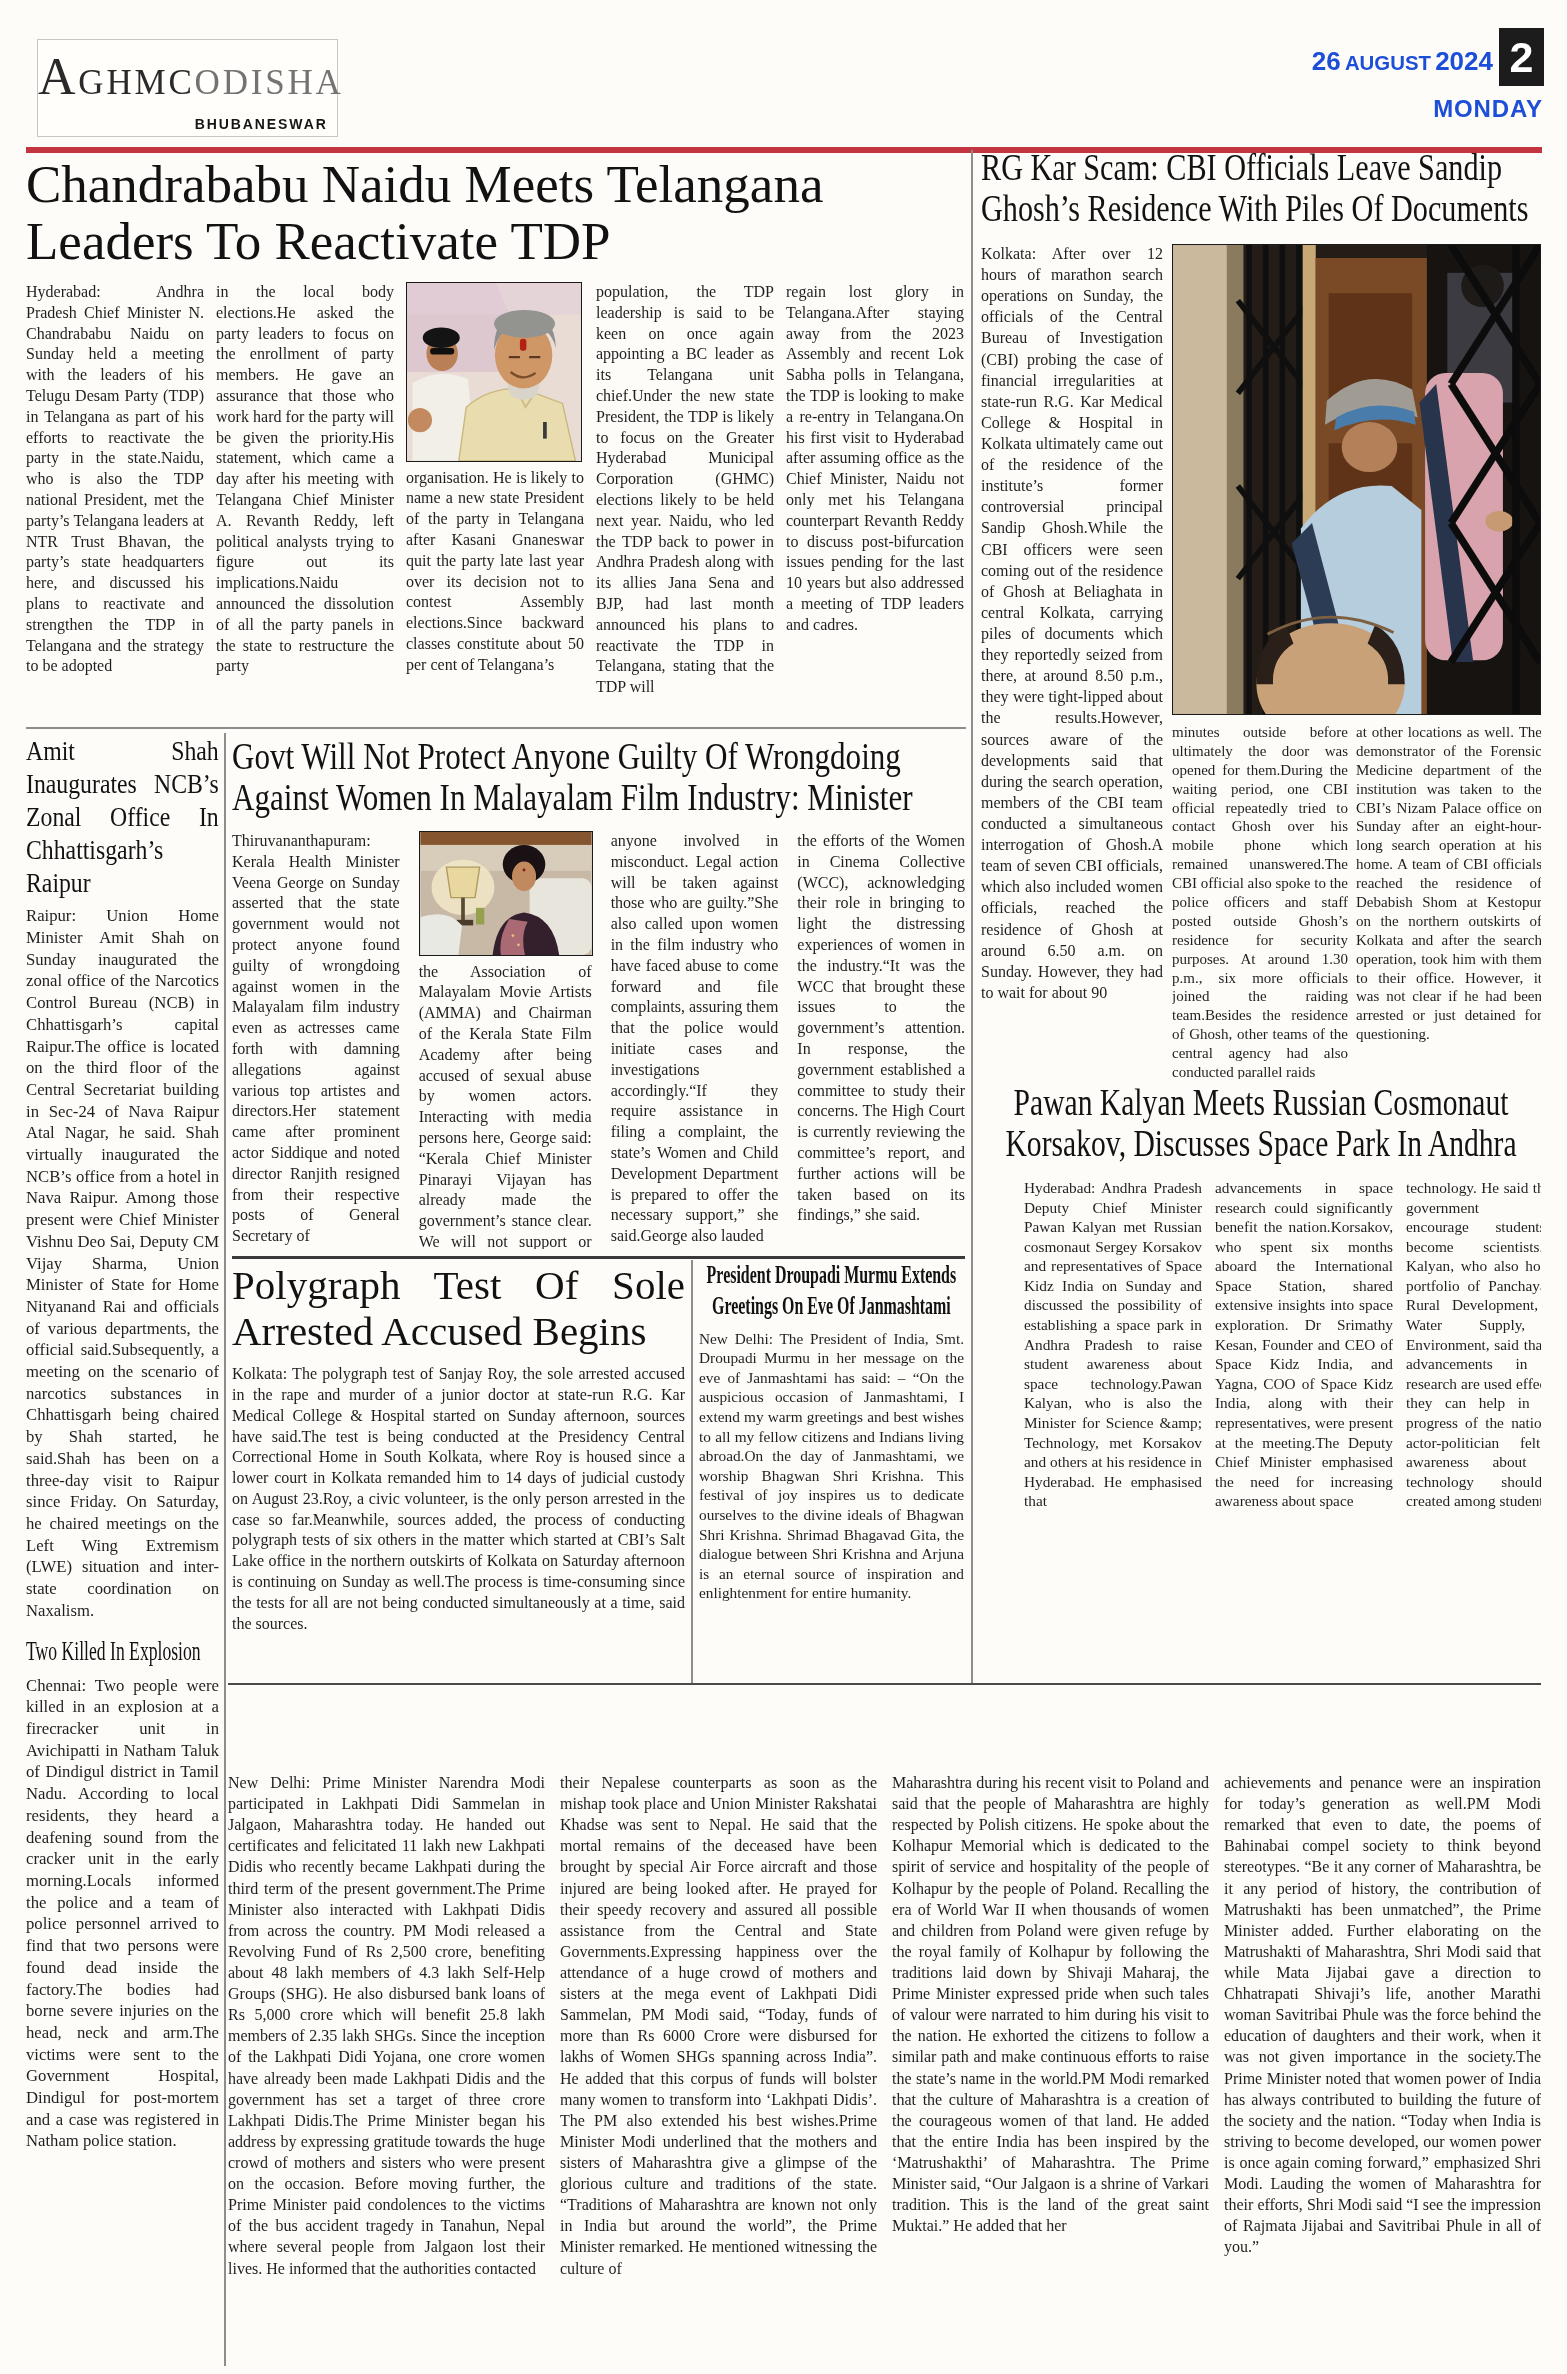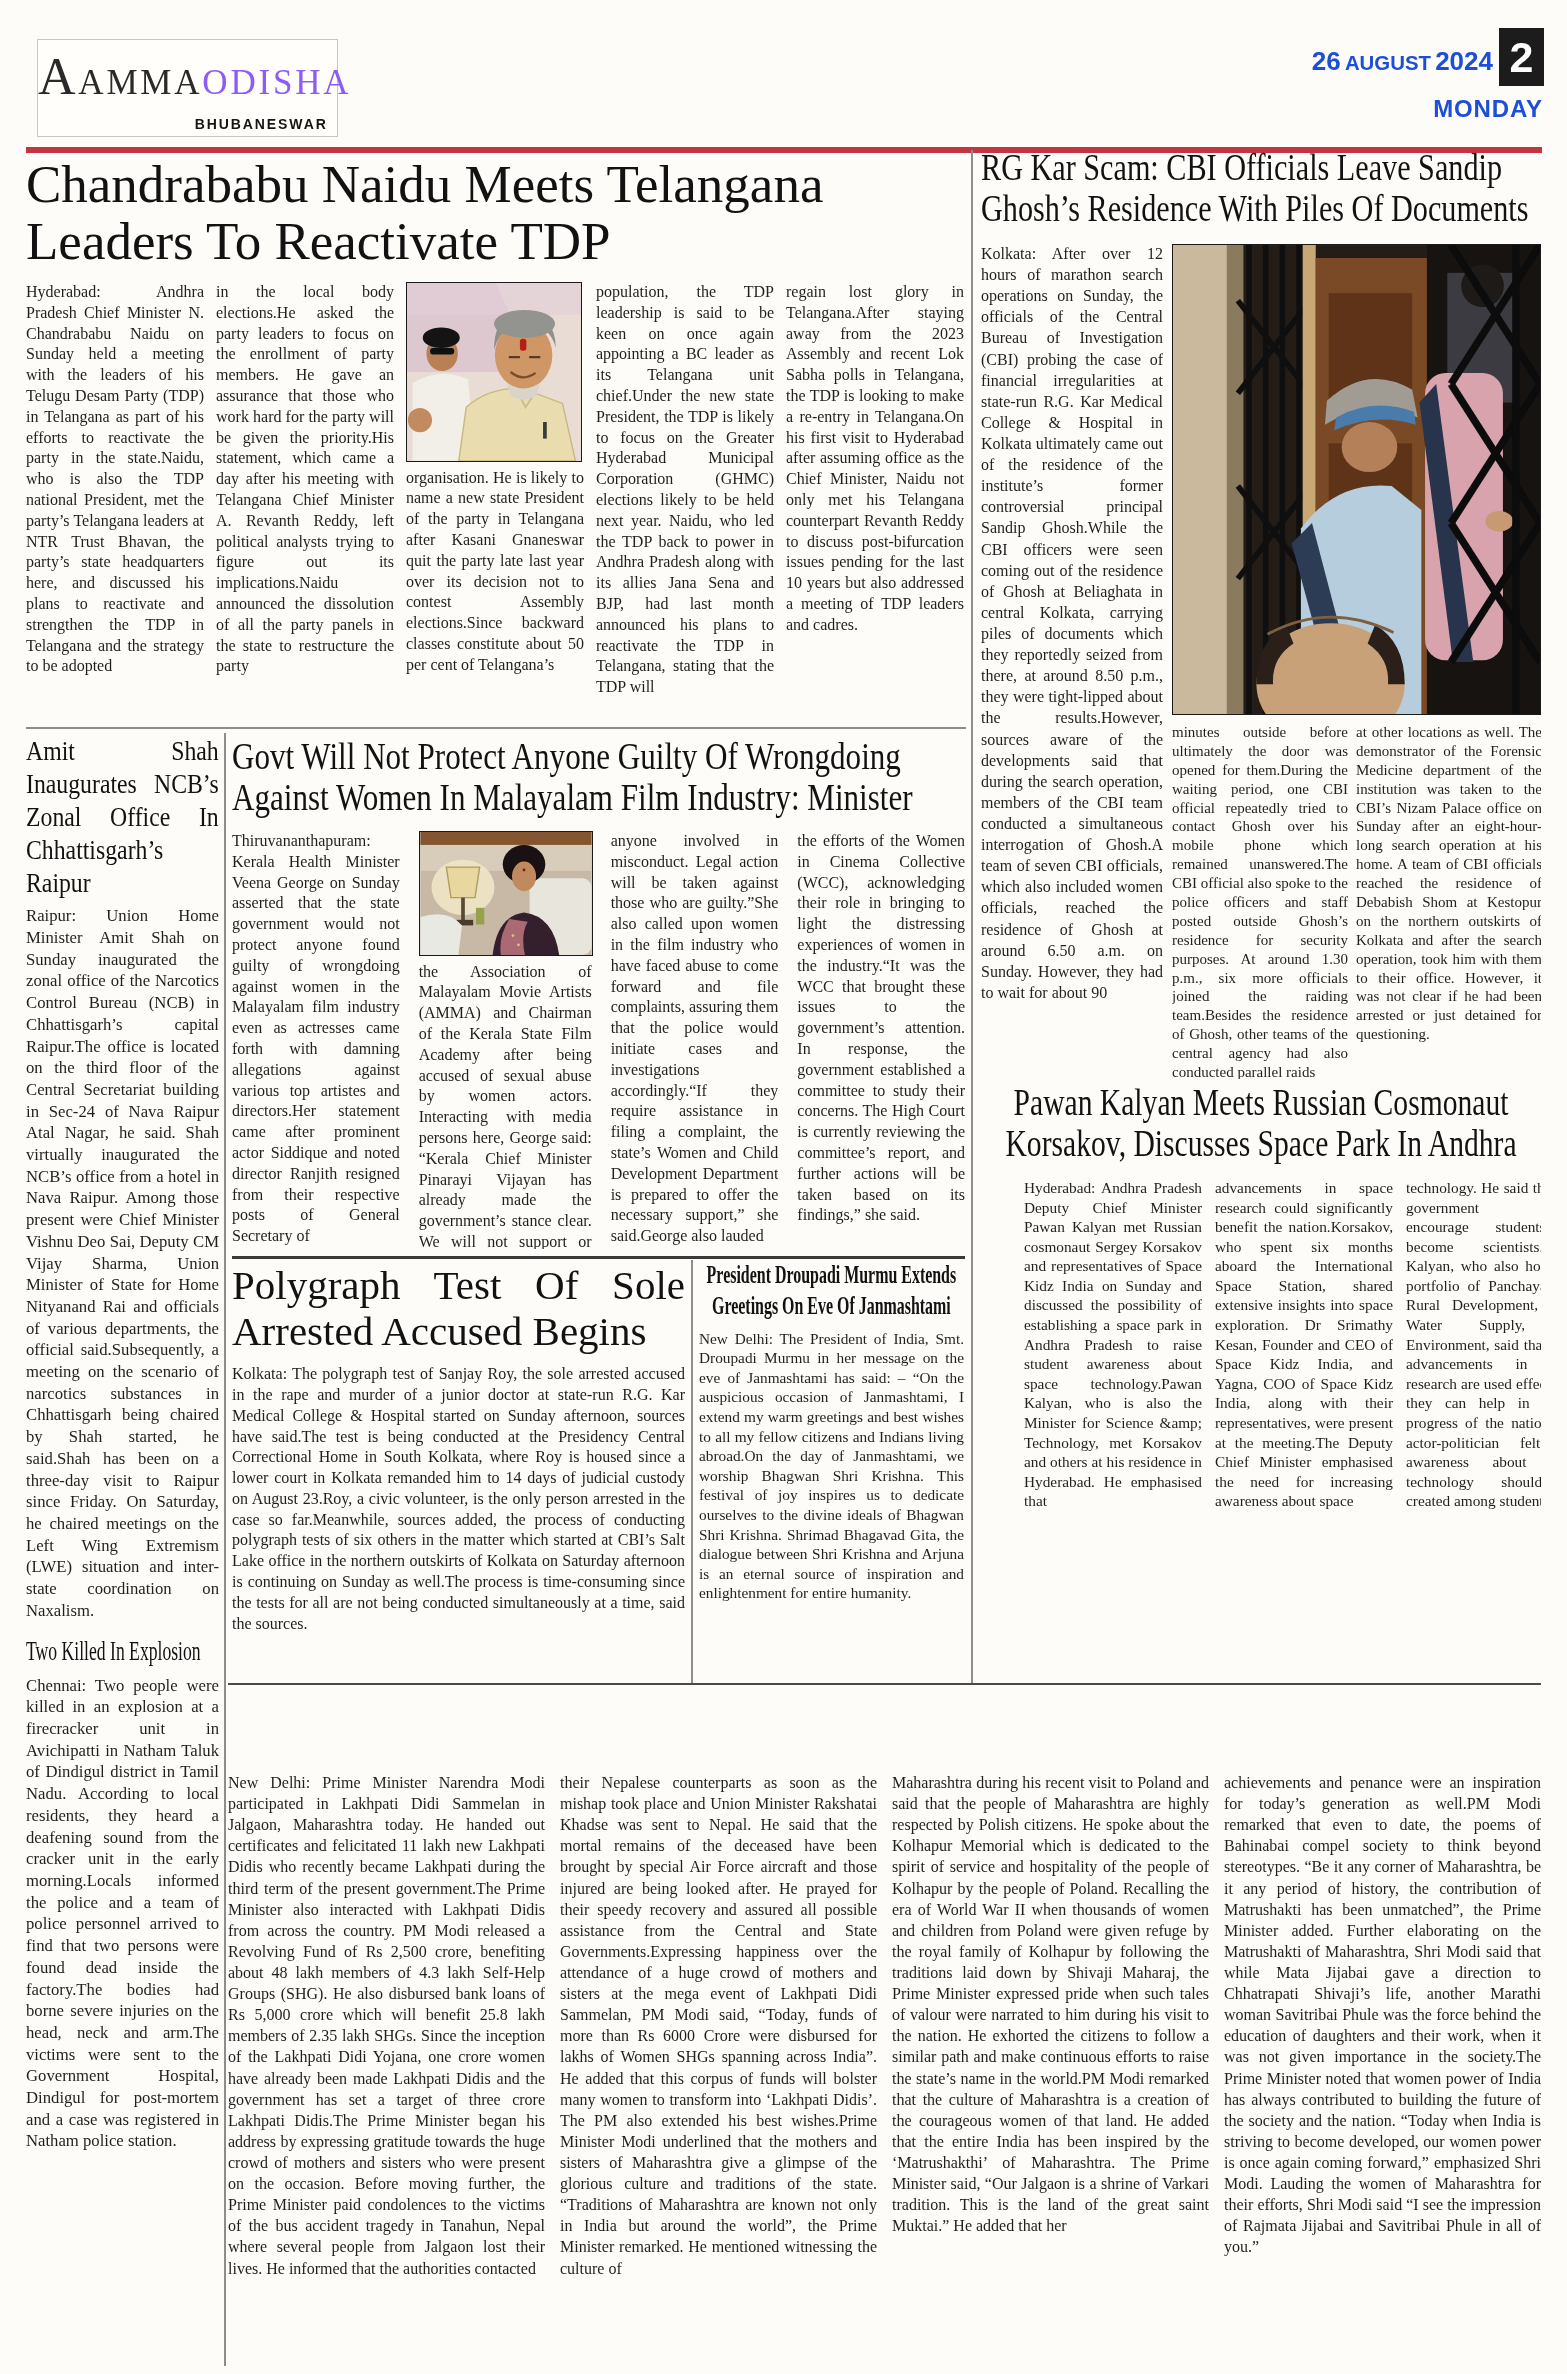--- a/index.html
+++ b/index.html
@@ -12,21 +12,21 @@
   .cond{display:block;transform-origin:0 0;}
   .body-col{text-align:justify;color:#1f1f1f;overflow:hidden;}
   .cols{display:flex;}
   .photo{margin:0;border:0.9px solid #1a1a1a;overflow:hidden;background:#ddd;}
   .photo svg{display:block;}
   
   .mast-box{border:1.9px solid #c6c6c6;background:#fffefb;}
   .mast-title{text-align:center;letter-spacing:2.8px;color:#2a2a2a;white-space:nowrap;}
   .mast-a{font-size:52px;line-height:1;}
   .mast-rest{font-size:35px;}
-  .mast-accent{font-size:35px;color:#8b5cf6;}
+  .mast-accent{font-size:35px;color:#737373;}
   .mast-city{position:absolute;right:9.3px;bottom:3.7px;font-family:"Liberation Sans",sans-serif;
              font-weight:bold;font-size:14px;letter-spacing:1.9px;color:#151515;}
   .dateline{font-family:"Liberation Sans",sans-serif;font-weight:bold;color:#1d4ed8;}
   .pagebox{background:#1c1c1c;color:#fff;display:flex;align-items:center;justify-content:center;
            font-family:"Liberation Sans",sans-serif;font-weight:bold;font-size:43px;}
   .redrule{position:absolute;background:#c33540;}
   
   .h-naidu{font-size:53px;line-height:1.07;}
   .h-rgkar{font-size:37px;line-height:1.1;}
   .h-mal{font-size:37px;line-height:1.12;}
@@ -41,21 +41,21 @@
   .t175{font-size:16px;line-height:1.32;}
   .t165{font-size:15.3px;line-height:1.28;}
   .t18{font-size:16.7px;line-height:1.3;}
 </style>
 </head>
 <body>
 
 <div class="page">
 
   <div class="abs mast-box" style="left:37px;top:39px;width:299px;height:96px;">
-    <div class="mast-title" style="margin-top:11px;"><span class="mast-a">A</span><span class="mast-rest">AMMA</span><span class="mast-accent">ODISHA</span></div>
+    <div class="mast-title" style="margin-top:11px;"><span class="mast-a">A</span><span class="mast-rest">GHMC</span><span class="mast-accent">ODISHA</span></div>
     <div class="mast-city">BHUBANESWAR</div>
   </div>
 
   <div class="abs dateline" style="left:1224px;top:46px;width:269px;text-align:right;">
     <span style="font-size:26px;">26</span>
     <span style="font-size:20.4px;">AUGUST</span>
     <span style="font-size:26px;">2024</span>
   </div>
   <div class="abs pagebox" style="left:1499px;top:28px;width:45px;height:58px;">
     <span>2</span>

